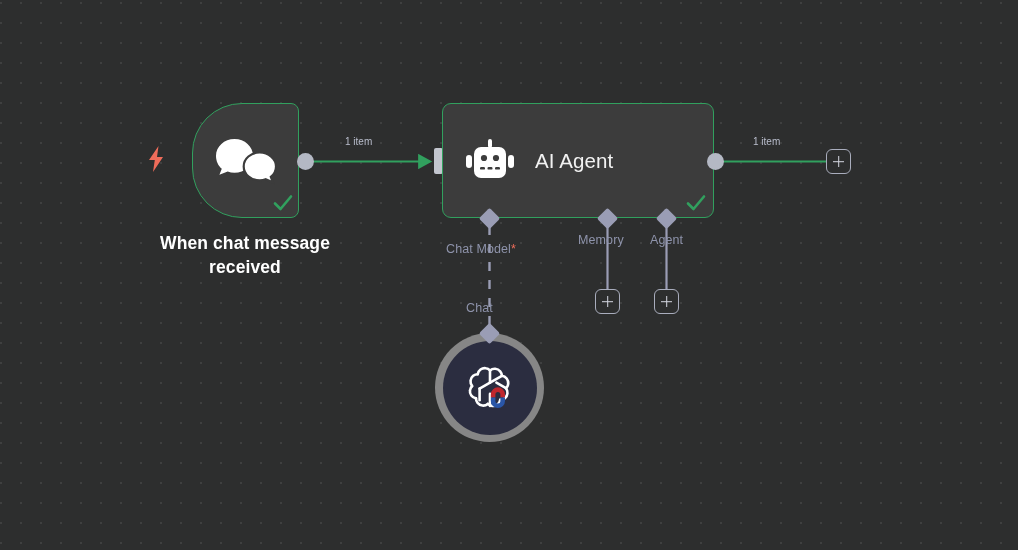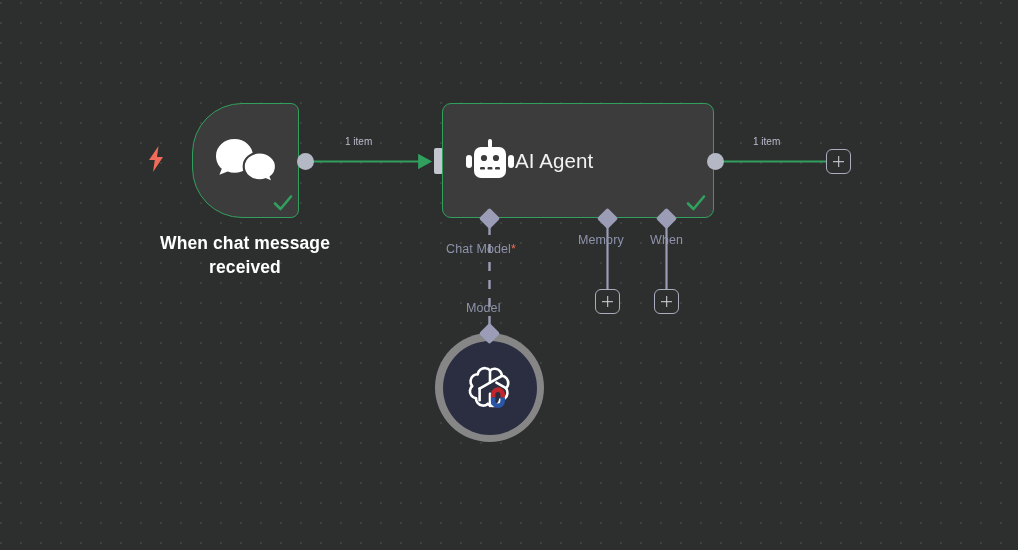--- a/index.html
+++ b/index.html
@@ -61,20 +61,21 @@
     left: 442px;
     top: 103px;
     width: 272px;
     height: 115px;
     background: #3c3c3c;
     border: 1.6px solid #31a05e;
     border-radius: 9px;
     display: flex;
     align-items: center;
     padding-left: 22px;
+    gap: 20px;
   }
   .agent-icon { width: 50px; height: 44px; flex: none; }
   .agent-title {
     font-size: 20.5px;
     color: #f2f2f2;
     font-weight: 400;
     letter-spacing: 0.1px;
     white-space: nowrap;
   }
 
@@ -281,22 +282,22 @@
   </svg>
 
   <div class="diamond d-chat"></div>
   <div class="diamond d-memory"></div>
   <div class="diamond d-tool"></div>
 
   <div class="port-label pl-chat">
     <span>Chat Model</span><span class="req">*</span>
   </div>
   <div class="port-label pl-memory">Memory</div>
-  <div class="port-label pl-tool">When</div>
-  <div class="port-label pl-model">Model</div>
+  <div class="port-label pl-tool">Agent</div>
+  <div class="port-label pl-model">Chat</div>
 
   <div class="edge-label el-2">1 item</div>
 
   <div class="plus-btn pb-main"></div>
   <div class="plus-btn pb-memory"></div>
   <div class="plus-btn pb-tool"></div>
 
   <div class="diamond d-model"></div>
 
   <div class="node model-node">

